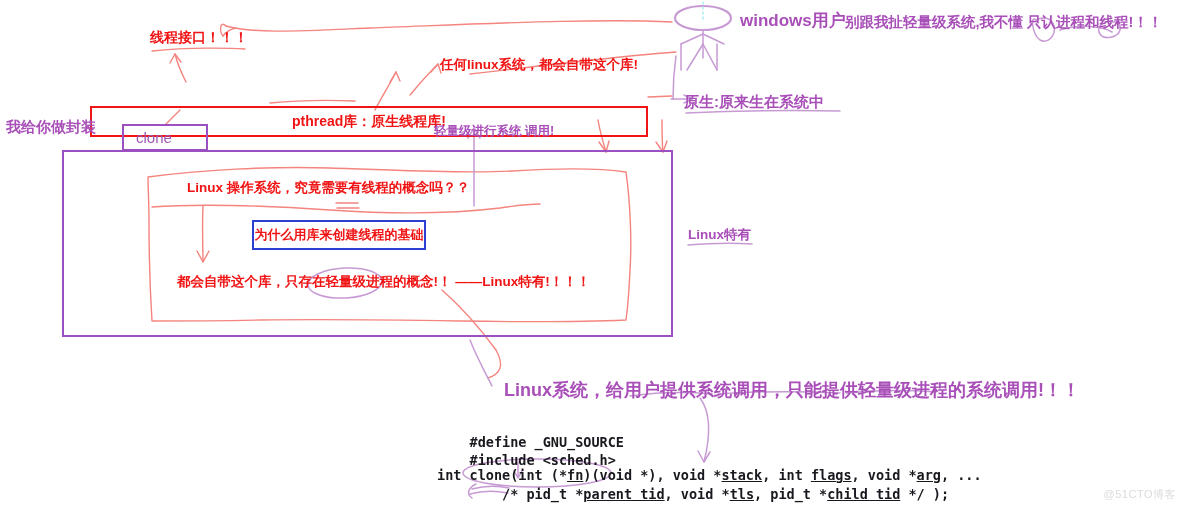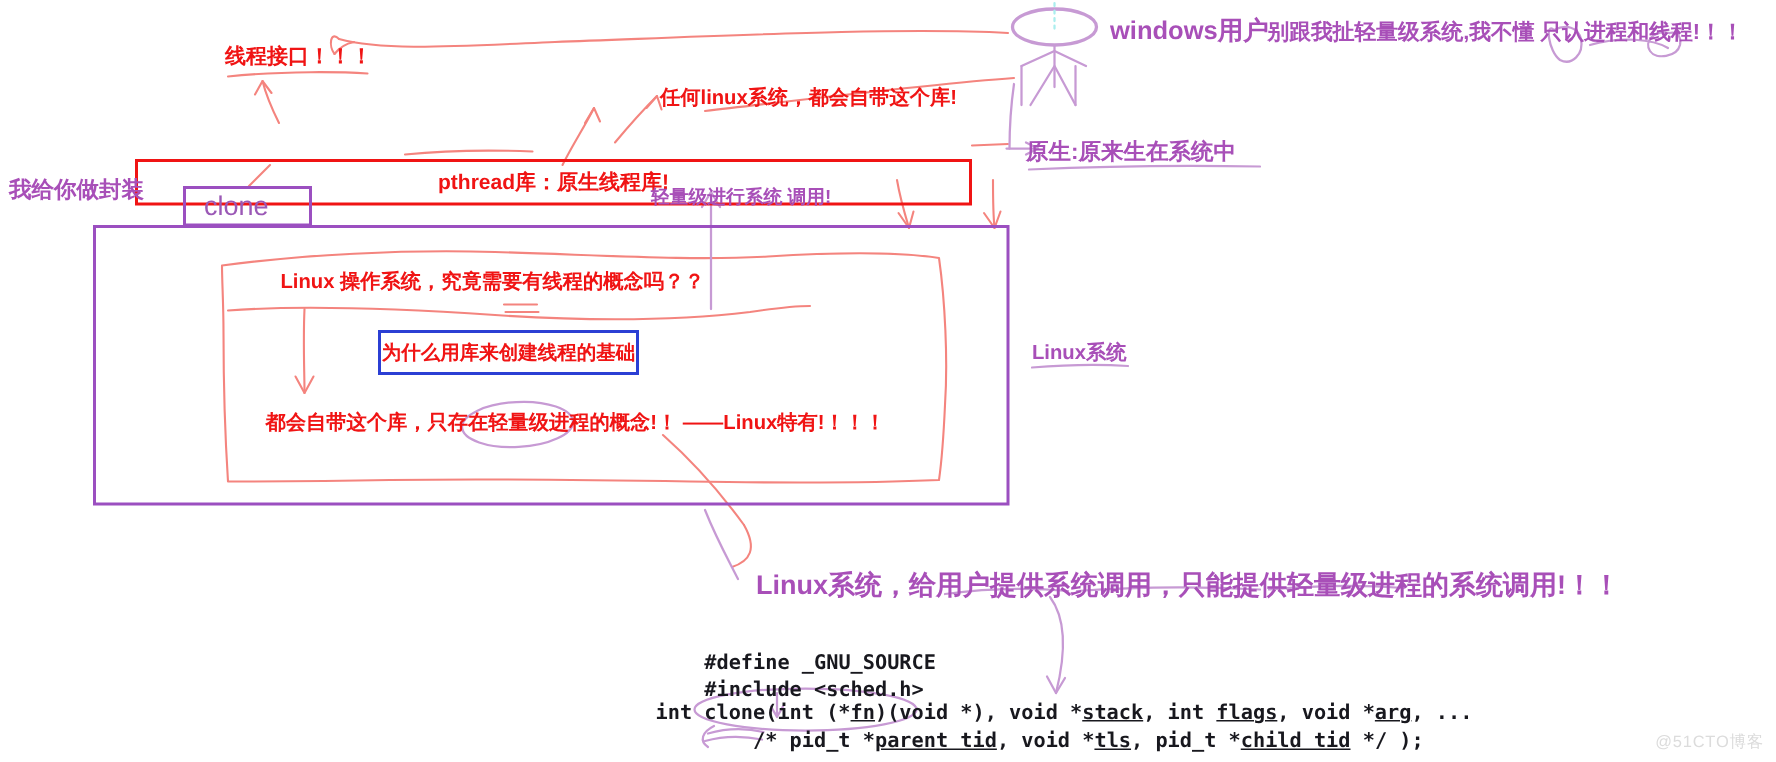--- a/index.html
+++ b/index.html
@@ -209,21 +209,21 @@
       <path d="M470,494 C484,490 498,491 508,493"></path>
       <path d="M476,484 C468,488 466,494 472,498"></path>
     </g>
   </svg>
 
   <div class="box-red box-center" style="left:90px; top:82px; width:558px; height:31px;margin-top:24px;">
     <span class="red-bold" style="font-size:14px;">pthread库：原生线程库!</span>
   </div>
 
   <div class="box-purple box-left" style="left:122px; top:124px; width:86px; height:27px;">
-    <span class="purple-plain" style="font-size:18px;">clone</span>
+    <span class="purple-plain" style="font-size:15px;">clone</span>
   </div>
 
   <div class="box-purple" style="left:62px; top:150px; width:611px; height:187px;"></div>
 
   <div class="box-blue box-center" style="left:252px; top:220px; width:174px; height:30px;">
     <span class="red-bold" style="font-size:13px;">为什么用库来创建线程的基础</span>
   </div>
 
   <div class="lbl red-bold" style="left:150px; top:29px; font-size:14px;">线程接口！！！</div>
 
@@ -236,21 +236,21 @@
   <div class="lbl purple-bold" style="left:740px; top:11px; font-size:17px;">windows用户</div>
 
   <div class="lbl purple-bold" style="left:845px; top:14px; font-size:14.5px;">别跟我扯轻量级系统,我不懂 只认进程和线程!！！</div>
 
   <div class="lbl purple-bold" style="left:684px; top:93px; font-size:15px;">原生:原来生在系统中</div>
 
   <div class="lbl red-bold" style="left:171px; top:180px; font-size:13.5px;padding-left:16px;">Linux 操作系统，究竟需要有线程的概念吗？？</div>
 
   <div class="lbl red-bold" style="left:177px; top:274px; font-size:13.5px;">都会自带这个库，只存在轻量级进程的概念!！ ——Linux特有!！！！</div>
 
-  <div class="lbl purple-bold" style="left:688px; top:227px; font-size:13.5px;">Linux系统</div>
+  <div class="lbl purple-bold" style="left:688px; top:227px; font-size:13.5px;">Linux特有</div>
 
   <div class="lbl purple-bold" style="left:504px; top:380px; font-size:18px;">Linux系统，给用户提供系统调用，只能提供轻量级进程的系统调用!！！</div>
 
 
   <div class="code" style="left:437px; top:415px;">
     <span>#define _GNU_SOURCE</span>
   </div>
   <div class="code" style="left:437px; top:433px;">
     <span>#include &lt;sched.h&gt;</span>
   </div>

